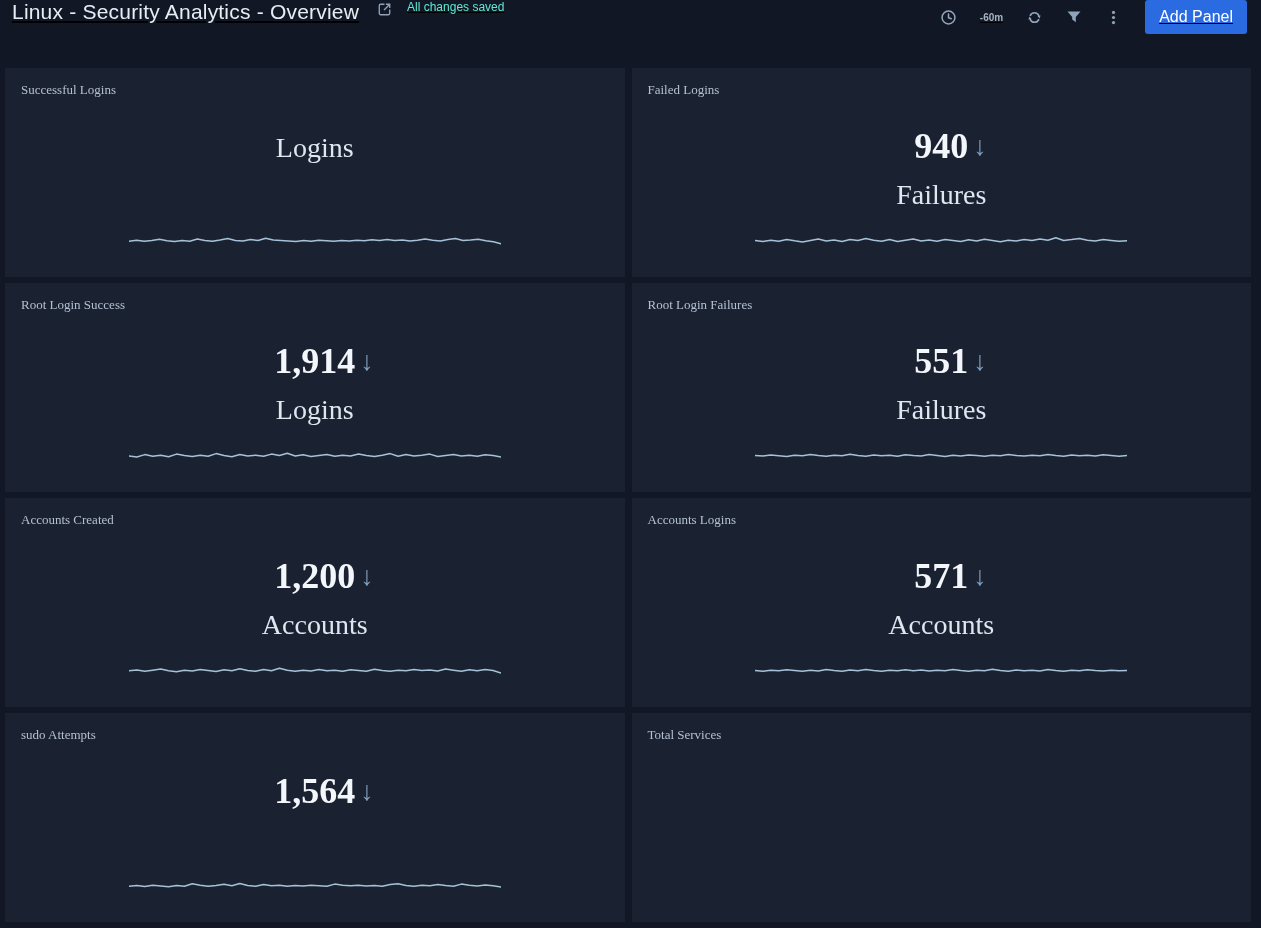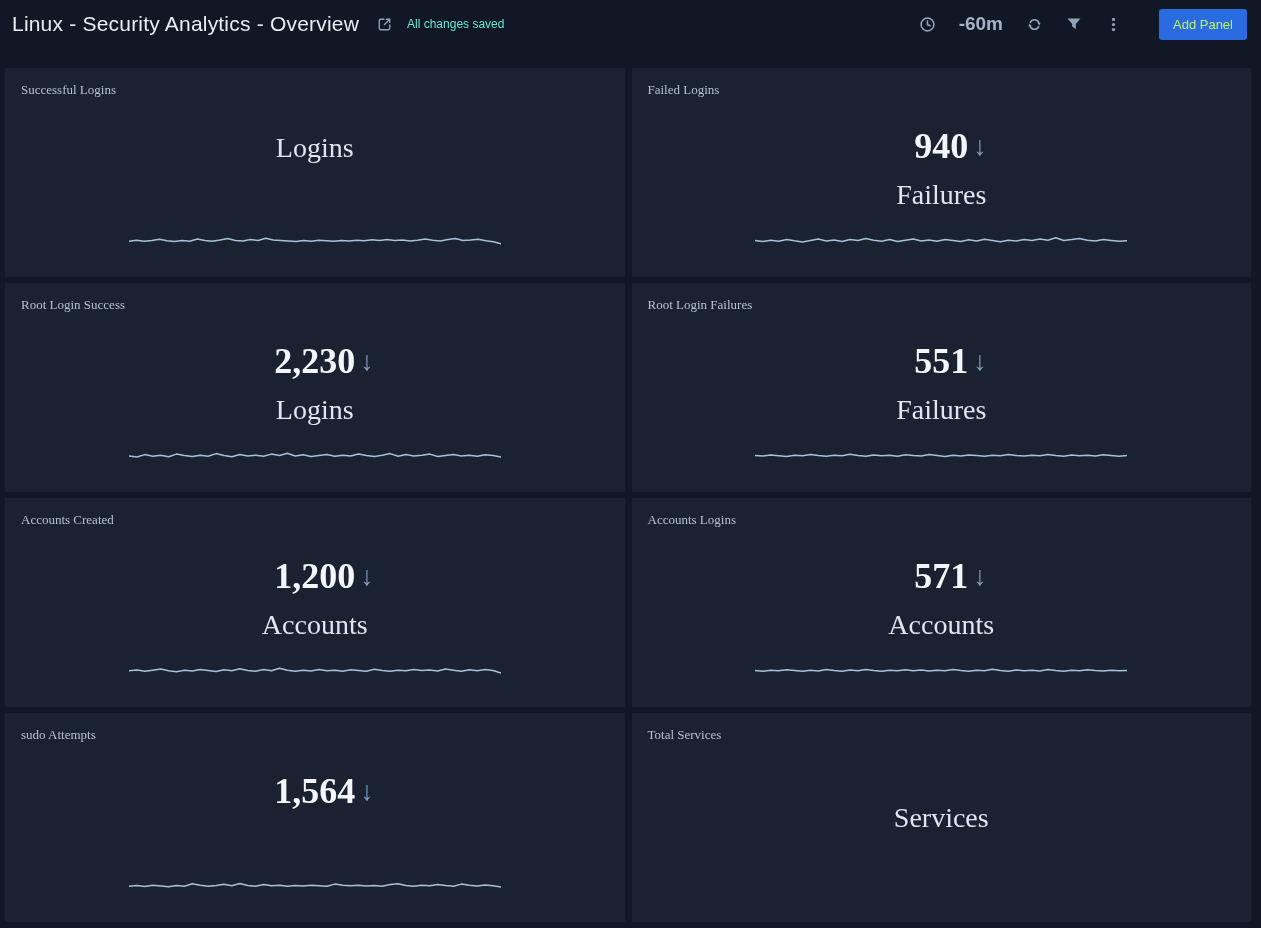--- a/index.html
+++ b/index.html
@@ -16,46 +16,47 @@
   *{box-sizing:border-box;}
   html,body{margin:0;padding:0;}
   body{
     width:1261px;height:928px;overflow:hidden;
     background:var(--page-bg);
     font-family:"Liberation Sans",sans-serif;
     -webkit-font-smoothing:antialiased;
   }
   
   .header{
-    height:48px;display:flex;align-items:center;
+    height:48px;display:flex;align-items:flex-start;
     padding:0 14px 0 12px;
+    text-decoration:underline;
   }
   .page-title{
     margin:0;font-size:21px;font-weight:400;color:#e8edf3;
     letter-spacing:.2px;white-space:nowrap;
   }
   .icon-btn{
     background:none;border:none;padding:0;margin:0;cursor:pointer;
     color:var(--muted-icon);display:inline-flex;align-items:center;justify-content:center;
   }
   .share-btn{margin-left:16px;}
   .autosave{margin-left:13px;font-size:12px;color:#5eead4;}
   .header-spacer{flex:1;}
   .toolbar{display:flex;align-items:center;gap:23px;}
   .time-range{
     display:flex;align-items:center;gap:23px;
     background:none;border:none;cursor:pointer;padding:0;
-    color:#a3b2c4;font-size:19px;font-weight:600;
+    color:#a3b2c4;font-size:10px;font-weight:600;
     font-family:"Liberation Sans",sans-serif;
   }
   .time-range svg{color:#96a8bc;}
   .add-panel{
-    background:var(--accent-blue);color:#bef264;border:none;cursor:pointer;
-    font-size:13px;font-family:"Liberation Sans",sans-serif;
-    padding:8px 14px;border-radius:3px;margin-left:14px;
+    background:var(--accent-blue);color:#ffffff;border:none;cursor:pointer;
+    font-size:16px;font-family:"Liberation Sans",sans-serif;
+    padding:8px 14px;border-radius:3px;margin-left:0;
   }
   
   .grid{
     padding:20px 10px 0 5px;
     display:grid;grid-template-columns:1fr 1fr;
     column-gap:7px;row-gap:6px;
     grid-auto-rows:209px;
     font-family:Liberation Serif, serif;
   }
   .panel{
@@ -176,21 +177,21 @@
     </div>
     <svg class="sparkline" width="372" height="26" viewBox="0 0 372 26">
       <polyline points="0.0,13.5 7.9,14.5 15.8,13.2 23.7,14.2 31.7,12.5 39.6,13.8 47.5,14.9 55.4,13.5 63.3,12.1 71.2,14.0 79.1,13.0 87.1,14.5 95.0,12.5 102.9,13.5 110.8,11.6 118.7,13.2 126.6,14.2 134.6,12.5 142.5,14.5 150.4,13.2 158.3,12.0 166.2,14.0 174.1,13.0 182.0,14.2 190.0,12.5 197.9,13.5 205.8,14.5 213.7,12.8 221.6,14.0 229.5,12.3 237.4,13.5 245.4,14.7 253.3,13.2 261.2,14.0 269.1,12.6 277.0,13.5 284.9,12.0 292.9,13.2 300.8,10.8 308.7,13.5 316.6,12.6 324.5,11.5 332.4,13.2 340.3,14.0 348.3,12.6 356.2,13.5 364.1,14.3 372.0,13.7"></polyline>
     </svg>
   </section>
 
   <section class="panel">
     <h2 class="panel-title">Root Login Success</h2>
     <div class="value-group">
       <span class="value-line">
-        <span class="value">2,230</span>
+        <span class="value">1,914</span>
         <span class="trend">↓</span>
       </span>
       <span class="unit">Logins</span>
     </div>
     <svg class="sparkline" width="372" height="26" viewBox="0 0 372 26">
       <polyline points="0.0,14.0 7.9,15.0 15.8,12.6 23.7,14.2 31.7,13.2 39.6,14.7 47.5,12.1 55.4,13.5 63.3,14.5 71.2,13.2 79.1,14.2 87.1,11.6 95.0,13.5 102.9,14.7 110.8,12.5 118.7,14.0 126.6,13.2 134.6,14.3 142.5,12.1 150.4,13.5 158.3,11.3 166.2,14.0 174.1,12.8 182.0,14.5 190.0,13.5 197.9,12.5 205.8,14.2 213.7,13.2 221.6,14.0 229.5,12.0 237.4,13.5 245.4,14.5 253.3,13.2 261.2,11.6 269.1,14.2 277.0,12.6 284.9,14.0 292.9,13.2 300.8,12.1 308.7,14.5 316.6,13.5 324.5,12.5 332.4,14.0 340.3,13.2 348.3,14.2 356.2,12.8 364.1,13.5 372.0,15.0"></polyline>
     </svg>
   </section>
 
   <section class="panel">
@@ -244,17 +245,16 @@
       </span>
     </div>
     <svg class="sparkline" width="372" height="26" viewBox="0 0 372 26">
       <polyline points="0.0,14.3 7.9,13.5 15.8,14.5 23.7,13.2 31.7,14.0 39.6,14.7 47.5,13.5 55.4,14.2 63.3,11.8 71.2,13.2 79.1,14.3 87.1,13.5 95.0,12.3 102.9,13.8 110.8,11.5 118.7,13.5 126.6,14.3 134.6,12.6 142.5,13.8 150.4,13.2 158.3,14.2 166.2,13.5 174.1,14.0 182.0,13.2 190.0,13.8 197.9,14.3 205.8,12.1 213.7,13.2 221.6,13.8 229.5,13.2 237.4,14.0 245.4,13.5 253.3,14.2 261.2,12.6 269.1,11.8 277.0,13.5 284.9,14.2 292.9,13.2 300.8,13.8 308.7,12.6 316.6,13.5 324.5,14.2 332.4,12.1 340.3,13.2 348.3,14.0 356.2,13.0 364.1,13.8 372.0,14.9"></polyline>
     </svg>
   </section>
 
   <section class="panel">
     <h2 class="panel-title">Total Services</h2>
     <div class="value-group no-spark">
-      <span class="unit">Services</span>
     </div>
 
   </section>
 </main>
 
 </body></html>

